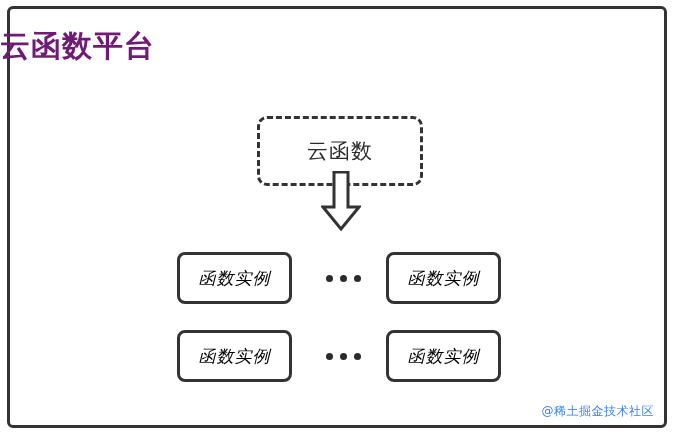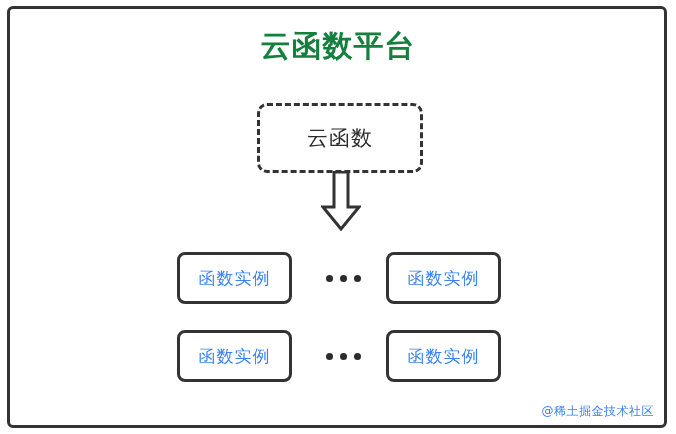--- a/index.html
+++ b/index.html
@@ -35,33 +35,32 @@
     border-radius: 6px;
     background: #ffffff;
   }
 
   
   .platform-title {
     position: absolute;
     left: 0;
     top: 28px;
     width: 676px;
-    text-align: center;
     font-size: 30px;
     font-weight: bold;
     letter-spacing: 1px;
-    color: #15803d;
+    color: #701a75;
     line-height: 1.2;
   }
 
   
   .cloud-func-box {
     position: absolute;
     left: 257px;
-    top: 103px;
+    top: 116px;
     width: 166px;
     height: 70px;
     box-sizing: border-box;
     border: 3px dashed #333333;
     border-radius: 10px;
     background: #ffffff;
     display: flex;
     align-items: center;
     justify-content: center;
   }
@@ -88,22 +87,23 @@
     box-sizing: border-box;
     border: 3px solid #333333;
     border-radius: 8px;
     background: #ffffff;
     display: flex;
     align-items: center;
     justify-content: center;
   }
   .instance-label {
     font-size: 17px;
-    color: #3b82f6;
+    color: #000000;
     letter-spacing: 1px;
+    font-style: italic;
   }
 
   .row1 { top: 252px; }
   .row2 { top: 330px; }
   .col-left  { left: 177px; }
   .col-right { left: 386px; }
 
   
   .ellipsis {
     position: absolute;

